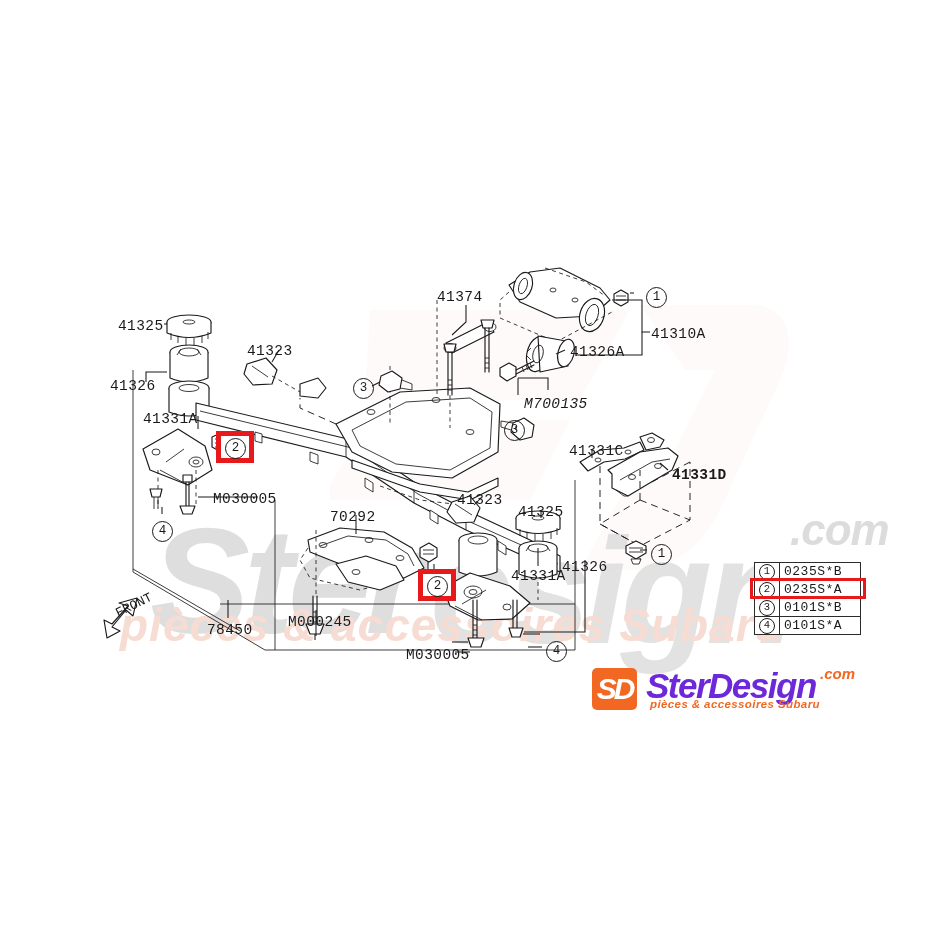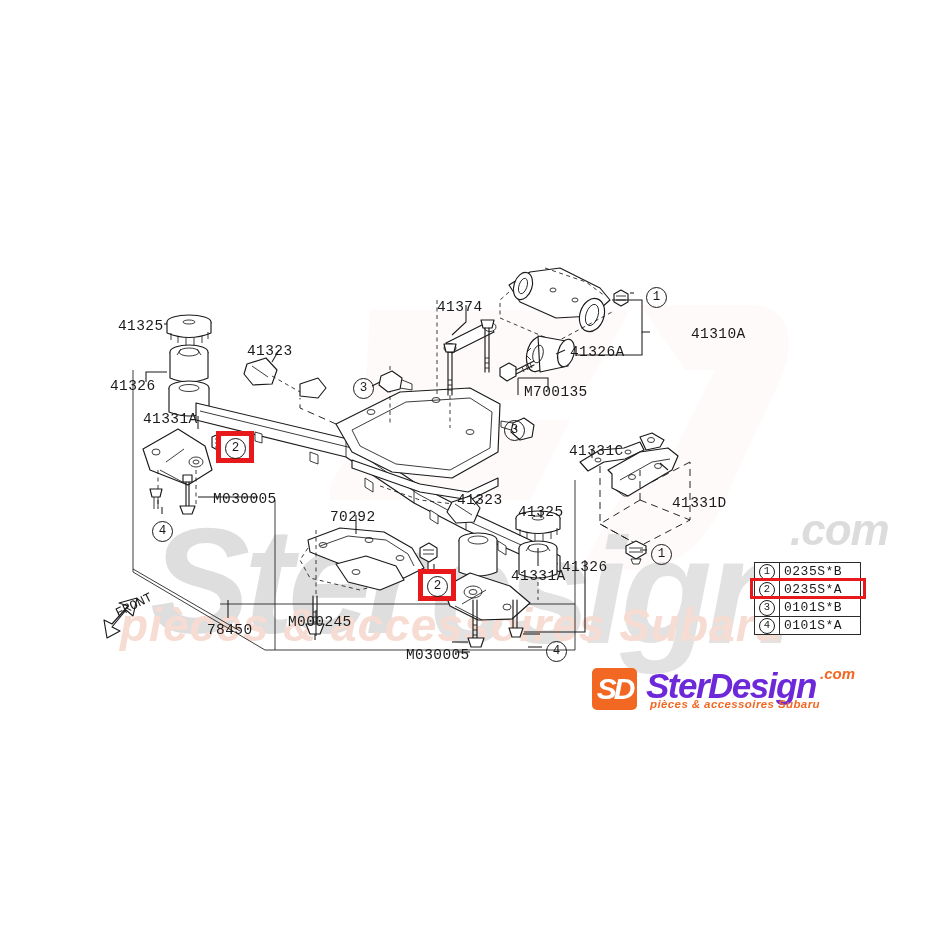--- a/index.html
+++ b/index.html
@@ -370,26 +370,26 @@
       <div class="lbl" style="left: 143px; top: 411px;">41331A</div>
       <div class="lbl" style="left: 213px; top: 491px;">M030005</div>
       <div class="lbl" style="left: 207px; top: 622px;">78450</div>
       <div class="lbl" style="left: 288px; top: 614px;">M000245</div>
       <div class="lbl" style="left: 330px; top: 509px;">70292</div>
       <div class="lbl" style="left: 406px; top: 647px;">M030005</div>
       <div class="lbl" style="left: 457px; top: 492px;">41323</div>
       <div class="lbl" style="left: 511px; top: 568px;">41331A</div>
       <div class="lbl" style="left: 562px; top: 559px;">41326</div>
       <div class="lbl" style="left: 518px; top: 504px;">41325</div>
-      <div class="lbl" style="left: 437px; top: 299px;">41374</div>
-      <div class="lbl" style="left: 524px; top: 384px;">M700135</div>
+      <div class="lbl" style="left: 437px; top: 289px;">41374</div>
+      <div class="lbl" style="left: 524px; top: 396px; font-style: italic;">M700135</div>
       <div class="lbl" style="left: 570px; top: 344px;">41326A</div>
-      <div class="lbl" style="left: 691px; top: 326px;">41310A</div>
+      <div class="lbl" style="left: 651px; top: 326px;">41310A</div>
       <div class="lbl" style="left: 569px; top: 443px;">41331C</div>
-      <div class="lbl" style="left: 672px; top: 495px;">41331D</div>
+      <div class="lbl" style="left: 672px; top: 467px; font-weight: bold;">41331D</div>
     </div>
 
   <table id="legend">
     <tbody id="legend-body">
         <tr>
           <td class="num"><span class="numcirc">1</span></td>
           <td class="code">0235S*B</td>
         </tr>
         <tr>
           <td class="num"><span class="numcirc">2</span></td>

